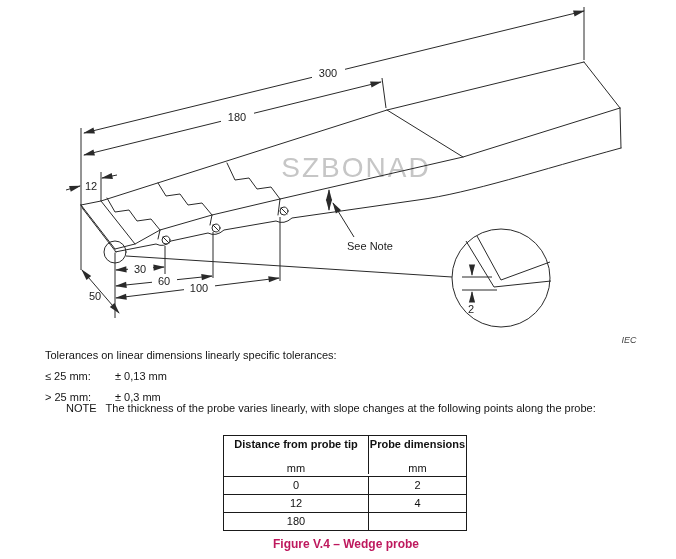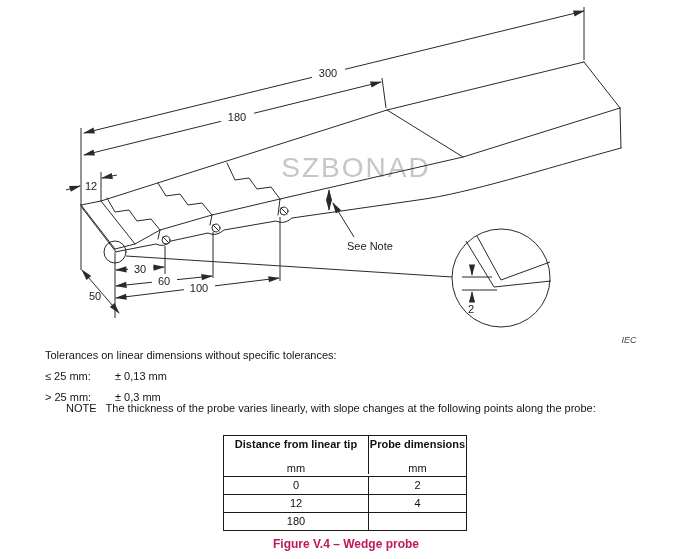--- a/index.html
+++ b/index.html
@@ -133,38 +133,38 @@
       <path d="M466,241 L494,287 M477,236 L501,280 M501,280 L550,262 M494,287 L551,281"></path>
       <path d="M462,277 L492,277 M462,290 L497,290"></path>
       <line x1="472" y1="266" x2="472" y2="275" marker-end="url(#arr)"></line>
       <line x1="472" y1="301" x2="472" y2="292" marker-end="url(#arr)"></line>
       <text class="dimlbl" x="471" y="313" text-anchor="middle" stroke="none">2</text>
     </g>
 
     <text class="iec" x="629" y="343" text-anchor="middle">IEC</text>
   </svg>
 
-  <div class="t-line" style="top:349px;">Tolerances on linear dimensions without specific tolerances:</div>
+  <div class="t-line" style="top:349px;">Tolerances on linear dimensions linearly specific tolerances:</div>
 
   <div class="t-line" style="top:370px;">
     <span class="tol-range">≤ 25 mm:</span><span>± 0,13 mm</span>
   </div>
 
   <div class="t-line" style="top:391px;">
     <span class="tol-range">&gt; 25 mm:</span><span>± 0,3 mm</span>
   </div>
 
   <div class="t-line" style="top:402px;padding-left:21px;">
     <span class="note-label">NOTE</span><span>The thickness of the probe varies linearly, with slope changes at the following points along the probe:</span>
   </div>
 
   <div class="dim-table">
     <div class="tr head">
       <div class="td c1">
-        <div class="title">Distance from linear tip</div>
+        <div class="title">Distance from probe tip</div>
         <div class="unit">mm</div>
       </div>
       <div class="td c2">
         <div class="title">Probe dimensions</div>
         <div class="unit">mm</div>
       </div>
     </div>
     <div class="tr row">
       <div class="td c1">0</div>
       <div class="td c2">2</div>

